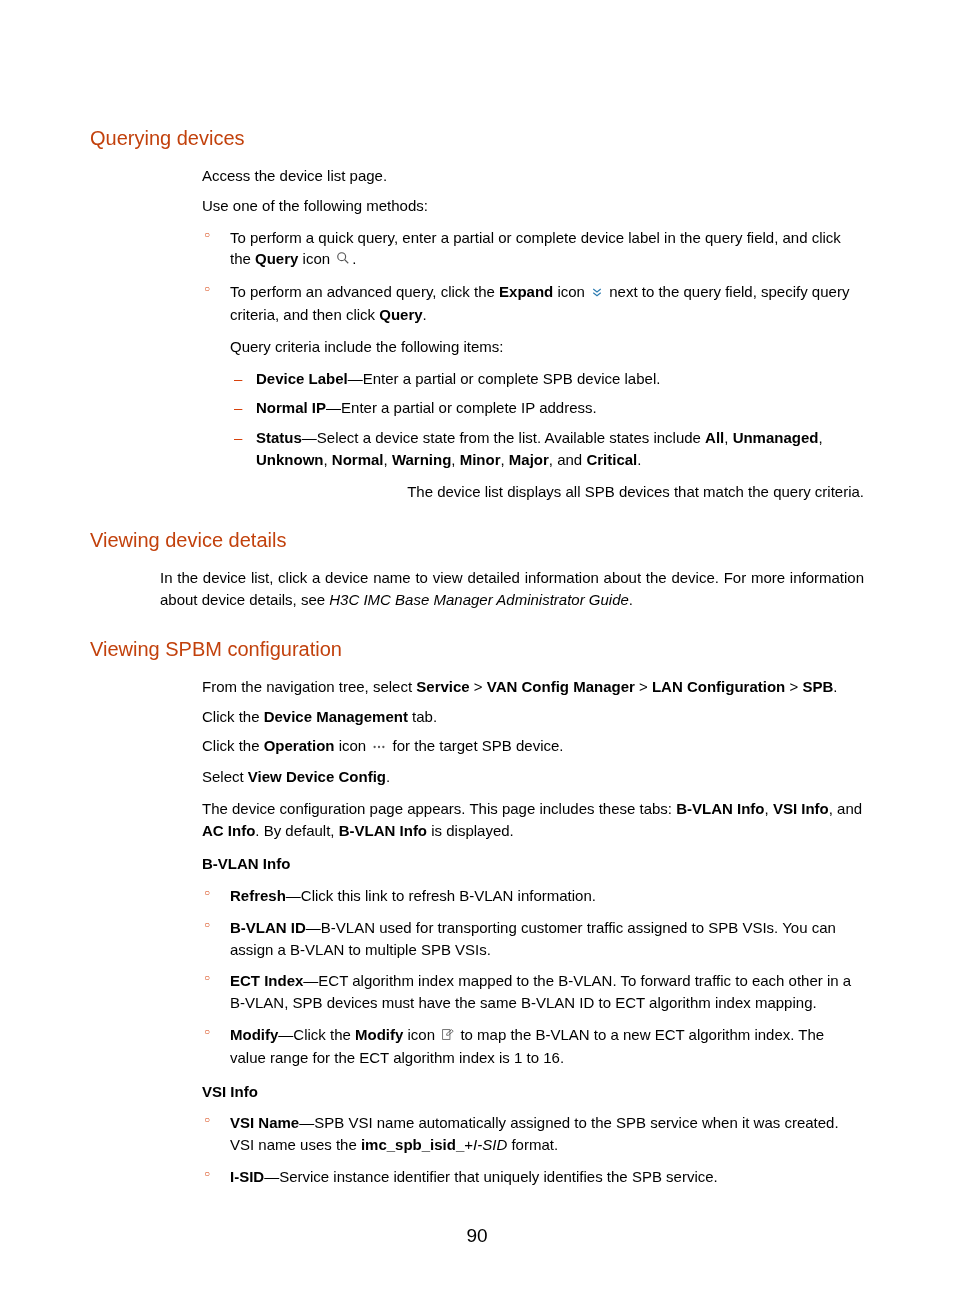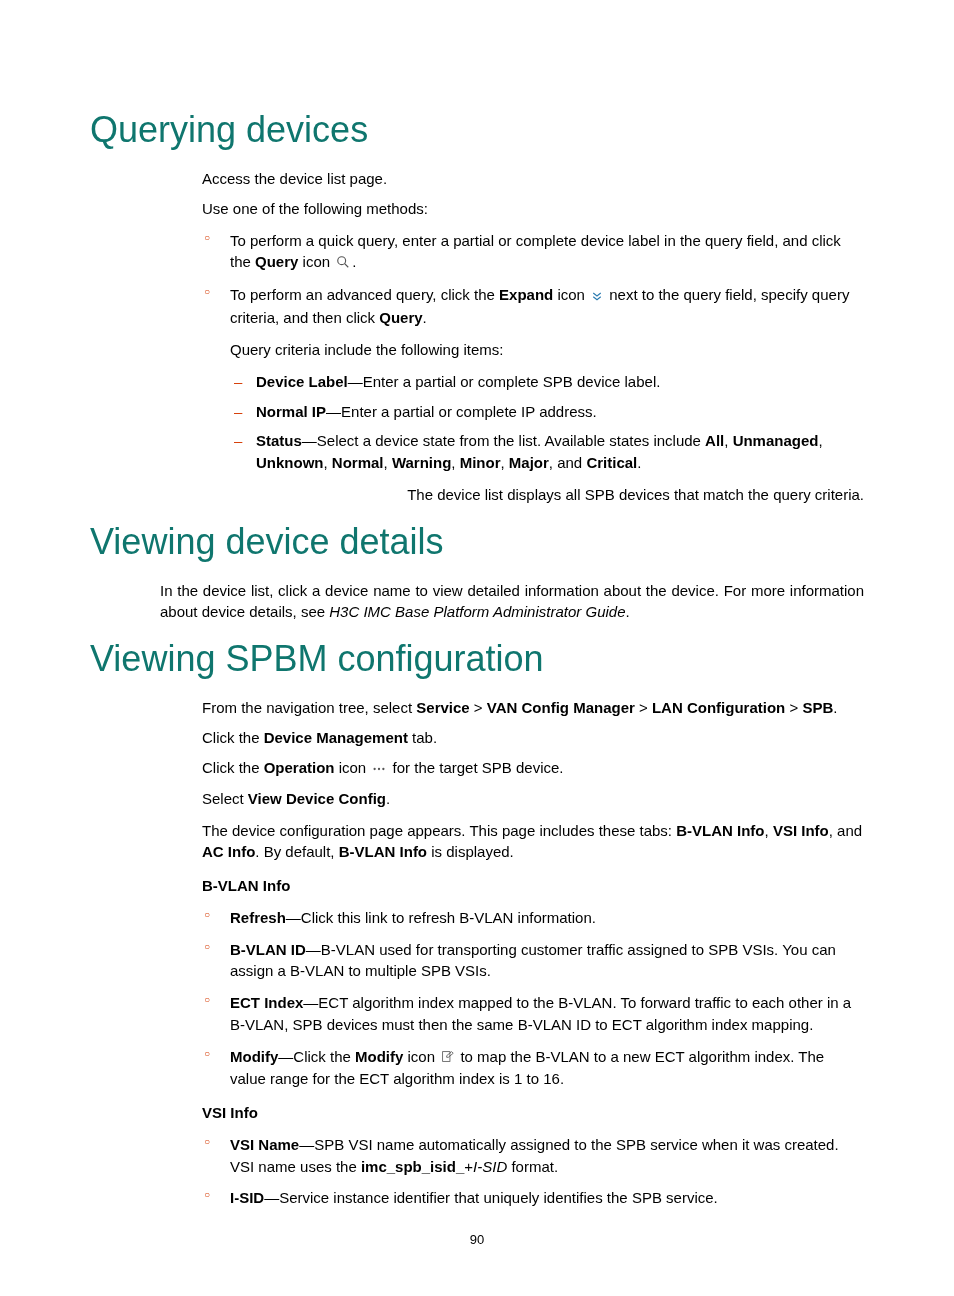--- a/index.html
+++ b/index.html
@@ -15,23 +15,23 @@
     height: 1296px;
     position: relative;
     box-sizing: border-box;
     padding: 100px 90px 0 90px;
     font-size: 15px;
     line-height: 1.45;
   }
   h2.section {
     font-family: Arial, Helvetica, sans-serif;
     font-weight: 400;
-    color: #0f766e;
-    font-size: 36px;
-    margin: 4px 0 12px 0;
+    color: #c2410c;
+    font-size: 20px;
+    margin: 24px 0 12px 0;
   }
   ol.numbered {
     list-style: none;
     margin: 0 0 0 70px;
     padding: 0;
   }
   ol.numbered > li {
     position: relative;
     padding-left: 42px;
     margin: 8px 0;
@@ -94,21 +94,21 @@
     display: inline-block;
     vertical-align: middle;
     margin: 0 2px;
   }
   .page-number {
     position: absolute;
     bottom: 46px;
     left: 0;
     width: 100%;
     text-align: center;
-    font-size: 13px;
+    font-size: 19px;
   }
   .sub-heading {
     font-weight: bold;
     margin: 12px 0 6px 0;
   }
   .nested-block {
     margin-left: 0;
   }
 </style>
 </head>
@@ -163,21 +163,21 @@
 
         </li>
       </ul>
     </li>
   </ol>
 
   <div class="para-indent">The device list displays all SPB devices that match the query criteria.</div>
 
   <h2 class="section">Viewing device details</h2>
   <div class="para-indent justify">
-    <span>In the device list, click a device name to view detailed information about the device. For more information about device details, see </span><span class="italic">H3C IMC Base Platform Administrator Guide</span><span>.</span>
+    <span>In the device list, click a device name to view detailed information about the device. For more information about device details, see </span><span class="italic">H3C IMC Base Manager Administrator Guide</span><span>.</span>
   </div>
 
   <h2 class="section">Viewing SPBM configuration</h2>
 
   <ol class="numbered">
     <li>
       <span class="num"></span>
       <span>From the navigation tree, select </span><span class="bold">Service</span><span> &gt; </span><span class="bold">VAN Config Manager</span><span> &gt; </span><span class="bold">LAN Configuration</span><span> &gt; </span><span class="bold">SPB</span><span>.</span>
     </li>
     <li>
@@ -201,21 +201,21 @@
       <span>Select </span><span class="bold">View Device Config</span><span>.</span>
 
       <div class="para-sub">
         <span>The device configuration page appears. This page includes these tabs: </span><span class="bold">B-VLAN Info</span><span>, </span><span class="bold">VSI Info</span><span>, and </span><span class="bold">AC Info</span><span>. By default, </span><span class="bold">B-VLAN Info</span><span> is displayed.</span>
       </div>
 
       <div class="sub-heading">B-VLAN Info</div>
       <ul class="circle nested-block">
         <li><span class="bold">Refresh</span><span>—Click this link to refresh B-VLAN information.</span></li>
         <li><span class="bold">B-VLAN ID</span><span>—B-VLAN used for transporting customer traffic assigned to SPB VSIs. You can assign a B-VLAN to multiple SPB VSIs.</span></li>
-        <li><span class="bold">ECT Index</span><span>—ECT algorithm index mapped to the B-VLAN. To forward traffic to each other in a B-VLAN, SPB devices must then the same B-VLAN ID to ECT algorithm index mapping.</span></li>
+        <li><span class="bold">ECT Index</span><span>—ECT algorithm index mapped to the B-VLAN. To forward traffic to each other in a B-VLAN, SPB devices must have the same B-VLAN ID to ECT algorithm index mapping.</span></li>
         <li>
           <span class="bold">Modify</span><span>—Click the </span><span class="bold">Modify</span><span> icon </span>
           <span class="icon">
             <svg width="13" height="13" viewBox="0 0 16 16">
                 <rect x="2" y="2" width="9" height="12" fill="none" stroke="#555" stroke-width="1"></rect>
                 <path d="M7 7 l6 -5 l2 2 l-6 5 l-2 0 z" fill="none" stroke="#555" stroke-width="1"></path>
               </svg>
           </span>
           <span> to map the B-VLAN to a new ECT algorithm index. The value range for the ECT algorithm index is 1 to 16.</span>
         </li>

